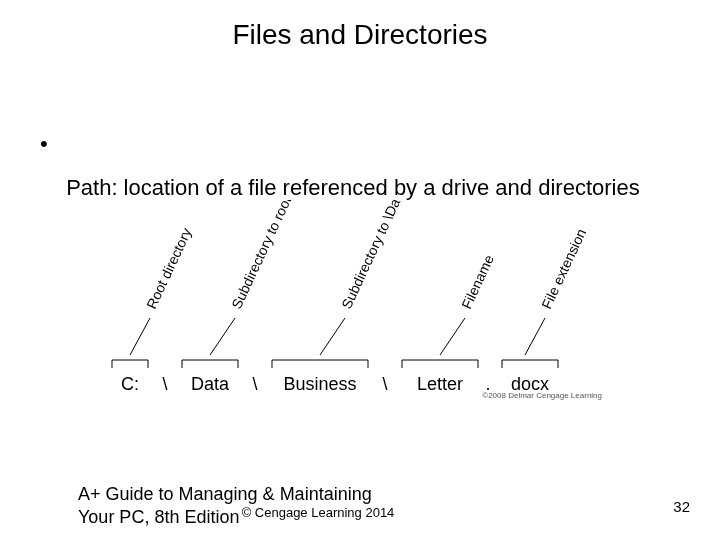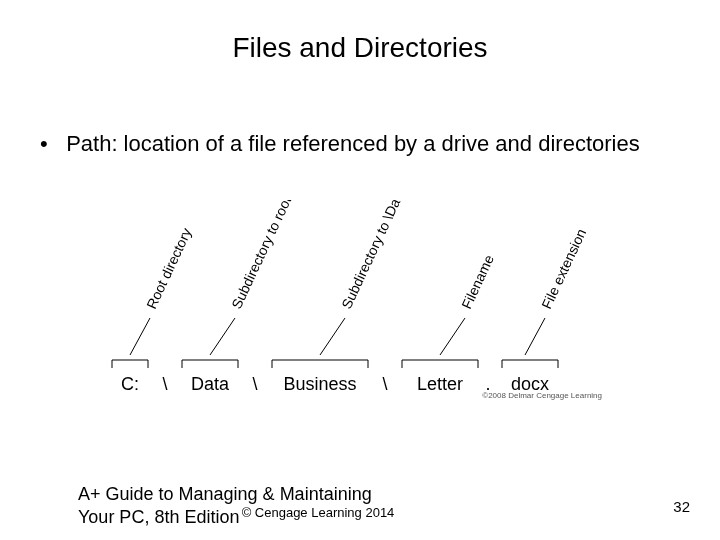--- a/index.html
+++ b/index.html
@@ -13,21 +13,21 @@
     position: relative;
     overflow: hidden;
   }
   .slide {
     width: 720px;
     height: 540px;
     position: relative;
   }
   .title {
     position: absolute;
-    top: 32px;
+    top: 19px;
     left: 0;
     width: 720px;
     text-align: center;
     font-size: 28px;
   }
   .bullet-row {
     position: absolute;
     top: 130px;
     left: 40px;
     right: 60px;
@@ -36,20 +36,21 @@
   }
   .bullet-row .dot {
     display: inline-block;
     width: 20px;
     vertical-align: top;
   }
   .bullet-row .txt {
     display: inline-block;
     width: calc(100% - 30px);
     vertical-align: top;
+    margin-top: 44px;
   }
   .figure {
     position: absolute;
     top: 200px;
     left: 100px;
     width: 520px;
     height: 200px;
   }
   .caption {
     position: absolute;

